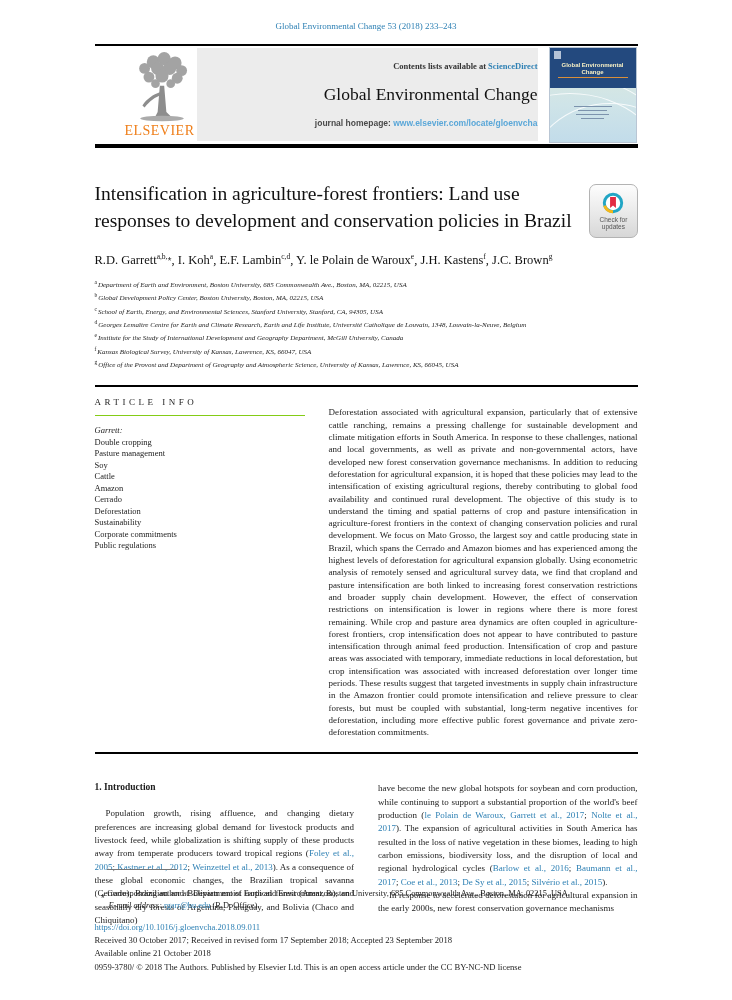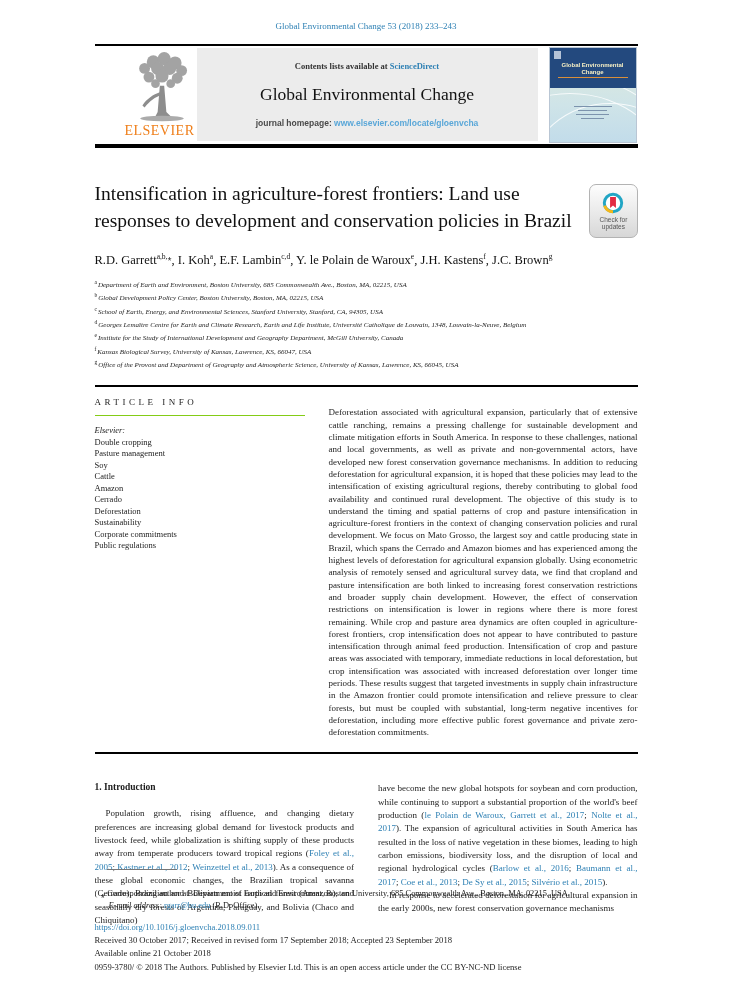--- a/index.html
+++ b/index.html
@@ -19,21 +19,21 @@
 
   
   .header-band {
     margin-top:13px; border-top:2px solid #000; border-bottom:4px solid #000;
     display:flex; align-items:stretch; height:104px; padding:2px 0 3px 0;
   }
   .logo-col { width:100px; display:flex; flex-direction:column; align-items:flex-end; justify-content:flex-end; padding-bottom:2px; }
   .elsevier-word { font-size:14px; color:#ef7f1a; letter-spacing:.5px; margin-top:-2px; font-family:"Liberation Serif",serif; }
   .gray-box {
     flex:1; background:#ececec; margin:0 10px 0 2px;
-    display:flex; flex-direction:column; align-items:center; justify-content:center; gap:13px;
+    display:flex; flex-direction:column; align-items:flex-end; justify-content:center; gap:13px;
   }
   .contents-line { font-size:8.5px; font-weight:bold; color:#333; }
   .journal-title-big { font-size:17.5px; color:#111; }
   .homepage-line { font-family:"Liberation Sans",sans-serif; font-size:8.5px; font-weight:bold; color:#4a4a4a; }
   .cover-col { width:90px; display:flex; align-items:center; justify-content:center; }
   .cover {
     width:88px; height:96px; border:1px solid #b9c6d4; position:relative; overflow:hidden;
     background:linear-gradient(180deg,#dfeadb 0%,#cfe4e8 60%,#c2dcea 100%);
   }
   .cover-top { position:absolute; top:0; left:0; right:0; height:40px; background:#23497e; }
@@ -181,21 +181,21 @@
     <div class="affil"><sup>f</sup><span>Kansas Biological Survey, University of Kansas, Lawrence, KS, 66047, USA</span></div>
     <div class="affil"><sup>g</sup><span>Office of the Provost and Department of Geography and Atmospheric Science, University of Kansas, Lawrence, KS, 66045, USA</span></div>
   </div>
 
   <div class="rule-thick"></div>
 
   <div class="info-abstract">
     <div class="info-col">
       <div class="sec-header">ARTICLE INFO</div>
       <div class="keywords">
-        <div class="kw-label">Elsevier:</div>
+        <div class="kw-label">Garrett:</div>
         <div>Double cropping</div>
         <div>Pasture management</div>
         <div>Soy</div>
         <div>Cattle</div>
         <div>Amazon</div>
         <div>Cerrado</div>
         <div>Deforestation</div>
         <div>Sustainability</div>
         <div>Corporate commitments</div>
         <div>Public regulations</div>

